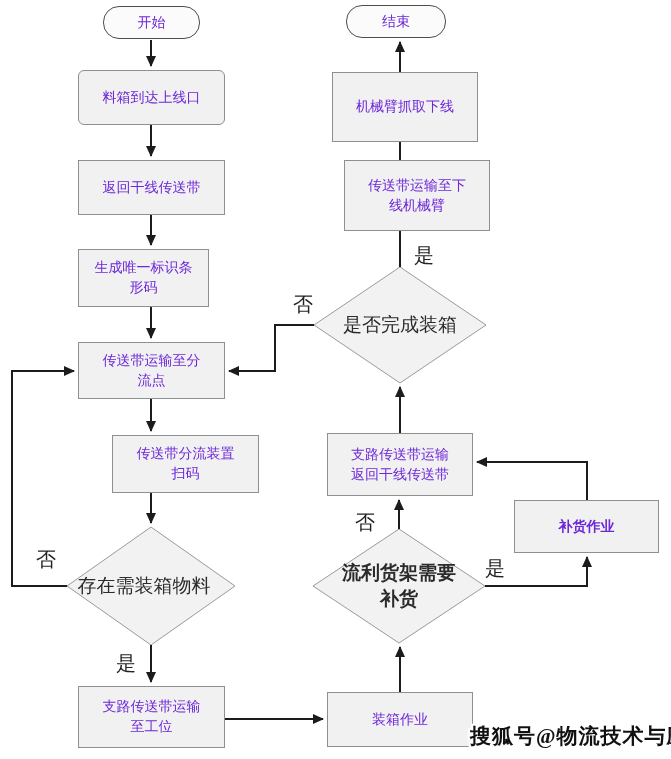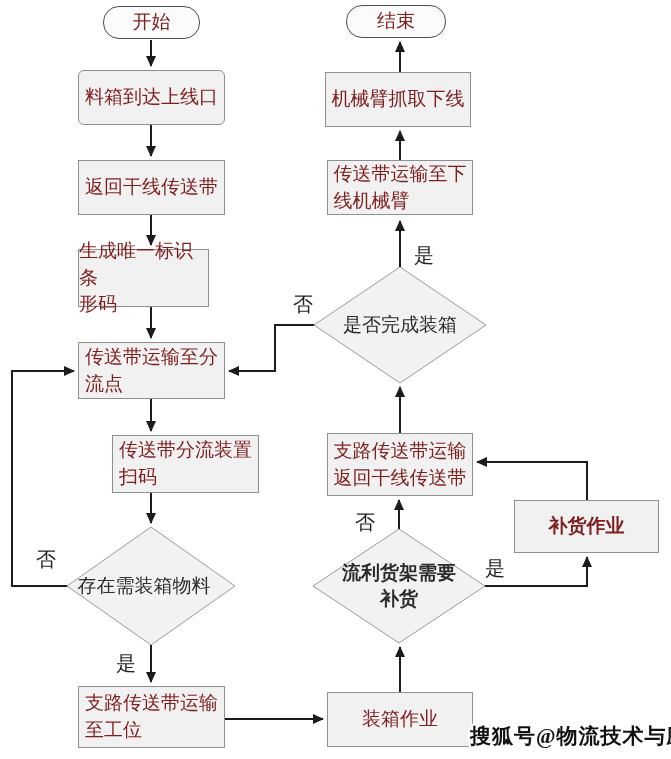--- a/index.html
+++ b/index.html
@@ -21,24 +21,24 @@
     top: 0;
     width: 671px;
     height: 759px;
   }
   .node {
     position: absolute;
     box-sizing: border-box;
     display: flex;
     align-items: center;
     justify-content: center;
-    text-align: left;
-    font-size: 19px;
+    text-align: center;
+    font-size: 14px;
     line-height: 1.42;
-    color: #7f1d1d;
+    color: #6d28d9;
     white-space: pre-line;
   }
   .process {
     background: #f1f1f1;
     border: 1px solid #8f8f8f;
   }
   .terminal {
     background: #fbfbfb;
     border: 1.5px solid #4d4d4d;
     border-radius: 16px;
@@ -125,23 +125,23 @@
   <div class="node process" style="left:78px; top:435px; width:147px; height:58px;margin-left:34px;">传送带分流装置
 扫码</div>
 
   <div class="diamond-label" style="left:67px; top:529px; width:154px; height:114px;">存在需装箱物料</div>
 
   <div class="node process" style="left:78px; top:686px; width:147px; height:62px;">支路传送带运输
 至工位</div>
 
   <div class="node terminal" style="left:346px; top:5px; width:100px; height:33px;">结束</div>
 
-  <div class="node process" style="left:325px; top:72px; width:146px; height:55px;">机械臂抓取下线</div>
+  <div class="node process" style="left:332px; top:72px; width:146px; height:70px;">机械臂抓取下线</div>
 
-  <div class="node process" style="left:327px; top:160px; width:146px; height:55px;">传送带运输至下
+  <div class="node process" style="left:344px; top:160px; width:146px; height:71px;">传送带运输至下
 线机械臂</div>
 
   <div class="diamond-label" style="left:325px; top:268px; width:150px; height:114px;">是否完成装箱</div>
 
   <div class="node process" style="left:327px; top:433px; width:146px; height:63px;">支路传送带运输
 返回干线传送带</div>
 
   <div class="node process" style="left:514px; top:500px; width:145px; height:53px;font-weight:bold;">补货作业</div>
 
   <div class="diamond-label" style="left:324px; top:531px; width:150px; height:110px;font-weight:bold;">流利货架需要

